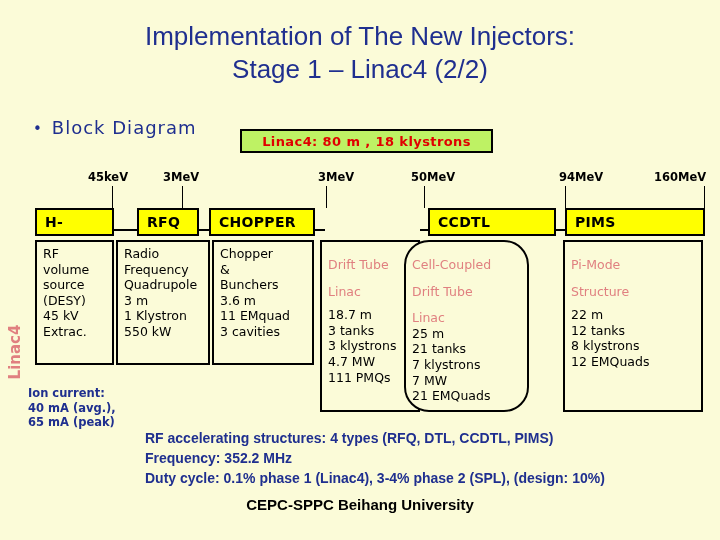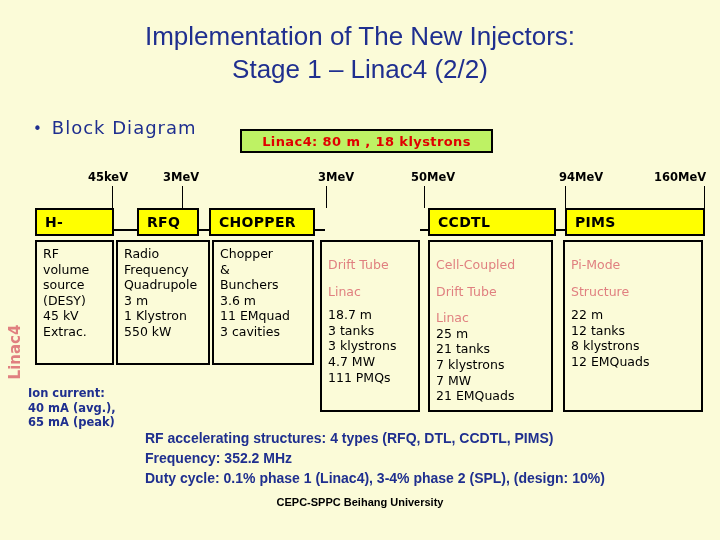--- a/index.html
+++ b/index.html
@@ -102,21 +102,21 @@
   
   #notes{
     position:absolute;left:145px;top:428px;
     color:#1f2f8f;font-weight:bold;font-size:14px;line-height:20px;
     font-family:"Liberation Sans",sans-serif;
   }
 
   
   #footer{
     position:absolute;left:0;top:496px;width:720px;text-align:center;
-    color:#000;font-weight:bold;font-size:11px;
+    color:#000;font-weight:bold;font-size:15px;
     font-family:"Liberation Sans",sans-serif;
   }
 </style>
 </head>
 <body>
 
 <div class="slide">
 
   <div id="title">
     <span>Implementation of The New Injectors:</span>
@@ -200,21 +200,21 @@
       <div class="cell" style="left: 320px; width: 100px; top: 240px; height: 172px;">
         <div class="hd">Drift Tube</div>
         <div class="hd">Linac</div>
         <div class="gap"></div>
         <div>18.7 m</div>
         <div>3 tanks</div>
         <div>3 klystrons</div>
         <div>4.7 MW</div>
         <div>111 PMQs</div>
       </div>
-      <div class="cell" style="left: 428px; width: 125px; top: 240px; height: 172px;">
+      <div class="cell" style="left: 404px; width: 125px; top: 240px; height: 172px; border-radius: 25px;">
         <div class="hd">Cell-Coupled</div>
         <div class="hd">Drift Tube</div>
         <div class="hd">Linac</div>
         <div>25 m</div>
         <div>21 tanks</div>
         <div>7 klystrons</div>
         <div>7 MW</div>
         <div>21 EMQuads</div>
       </div>
       <div class="cell" style="left: 563px; width: 140px; top: 240px; height: 172px;">

